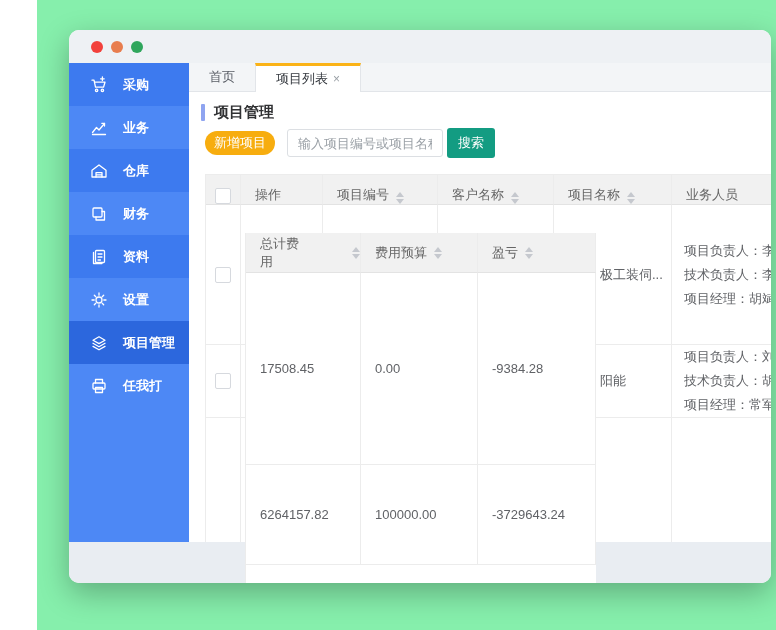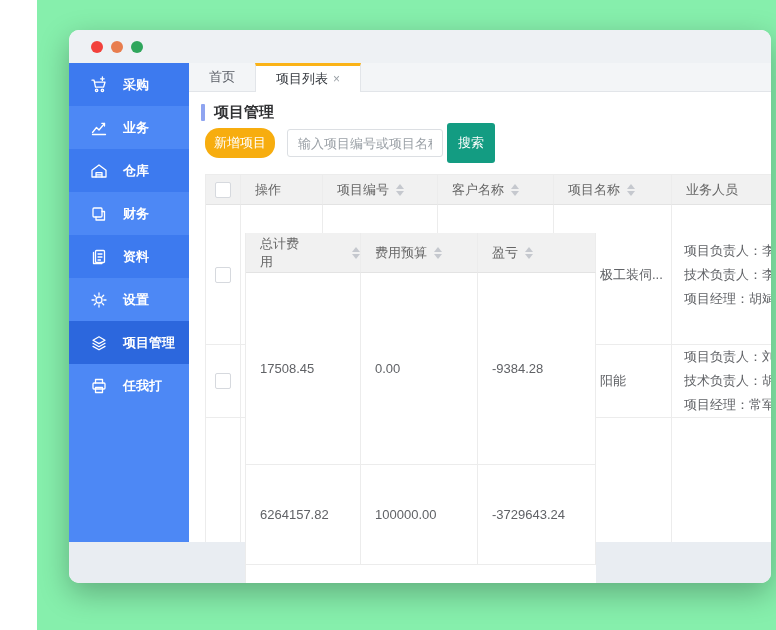--- a/index.html
+++ b/index.html
@@ -30,39 +30,39 @@
   .tabstrip{height:30px;background:#f3f5f7;border-bottom:1px solid #e2e5e9;display:flex;align-items:stretch;}
   .tab{display:flex;align-items:center;padding:0 20px;font-size:13px;color:#5a5e66;cursor:pointer;}
   .tab.active{background:#fff;border-top:3px solid #fbb317;border-left:1px solid #e2e5e9;
               border-right:1px solid #e2e5e9;margin-bottom:-1px;color:#35393f;}
   .tab-close{margin-left:5px;color:#9aa0a6;font-size:12px;line-height:1;}
   .content{flex:1;background:#fff;}
   .page-title-row{display:flex;align-items:center;margin:10px 0 0 12px;height:20px;}
   .accent{width:4px;height:17px;background:#8fa4f0;margin-right:9px;border-radius:1px;}
   .page-title-row h1{font-size:15px;margin:0;color:#303133;font-weight:700;}
   .toolbar{display:flex;align-items:center;margin:6px 0 0 16px;height:30px;}
-  .btn-add{width:70px;height:30px;background:#f7ad0f;color:#fff;border:none;border-radius:14px;
+  .btn-add{width:70px;height:24px;background:#f7ad0f;color:#fff;border:none;border-radius:14px;
            font-size:13px;cursor:pointer;font-family:inherit;}
   .search-input{width:134px;height:26px;margin-left:12px;border:1px solid #dcdfe3;border-radius:3px;
                 padding:0 10px;font-size:13px;color:#333;font-family:inherit;outline:none;}
   .search-input::placeholder{color:#9aa0a6;}
-  .btn-search{width:48px;height:40px;margin-left:4px;background:#139c82;color:#fff;border:none;
+  .btn-search{width:48px;height:30px;margin-left:4px;background:#139c82;color:#fff;border:none;
               border-radius:3px;font-size:13px;cursor:pointer;font-family:inherit;}
   
   .table{margin:16px 0 0 16px;border-left:1px solid #ececec;border-top:1px solid #ececec;width:606px;}
   .t-row{display:flex;}
   .t-cell{border-right:1px solid #ececec;border-bottom:1px solid #ececec;box-sizing:border-box;
           font-size:13px;color:#606266;overflow:hidden;}
   .c0{width:35px;min-width:35px;display:flex;align-items:center;justify-content:center;}
   .c1{width:82px;min-width:82px;}
   .c2{width:115px;min-width:115px;}
   .c3{width:116px;min-width:116px;}
   .c4{width:118px;min-width:118px;}
   .c5{width:140px;min-width:140px;border-right:none;}
-  .t-head .t-cell{height:30px;background:#f1f1f1;color:#666;display:flex;align-items:center;
+  .t-head .t-cell{height:30px;background:#f1f1f1;color:#666;display:flex;align-items:flex-end;
                   padding-left:14px;border-bottom:1px solid #e3e3e3;}
   .t-head .c0{padding-left:0;}
   .r1 .t-cell{height:140px;}
   .r2 .t-cell{height:73px;}
   .r3 .t-cell{height:124px;border-bottom:none;}
   .cell-name{display:flex;align-items:center;padding-left:46px;white-space:nowrap;}
   .cell-staff{display:flex;flex-direction:column;justify-content:center;padding-left:12px;}
   .cell-staff span{line-height:24px;white-space:nowrap;}
   .checkbox{width:14px;height:14px;border:1px solid #d6d9de;border-radius:2px;background:#fff;cursor:pointer;}
   .caret{display:inline-flex;flex-direction:column;margin-left:7px;row-gap:2px;}

